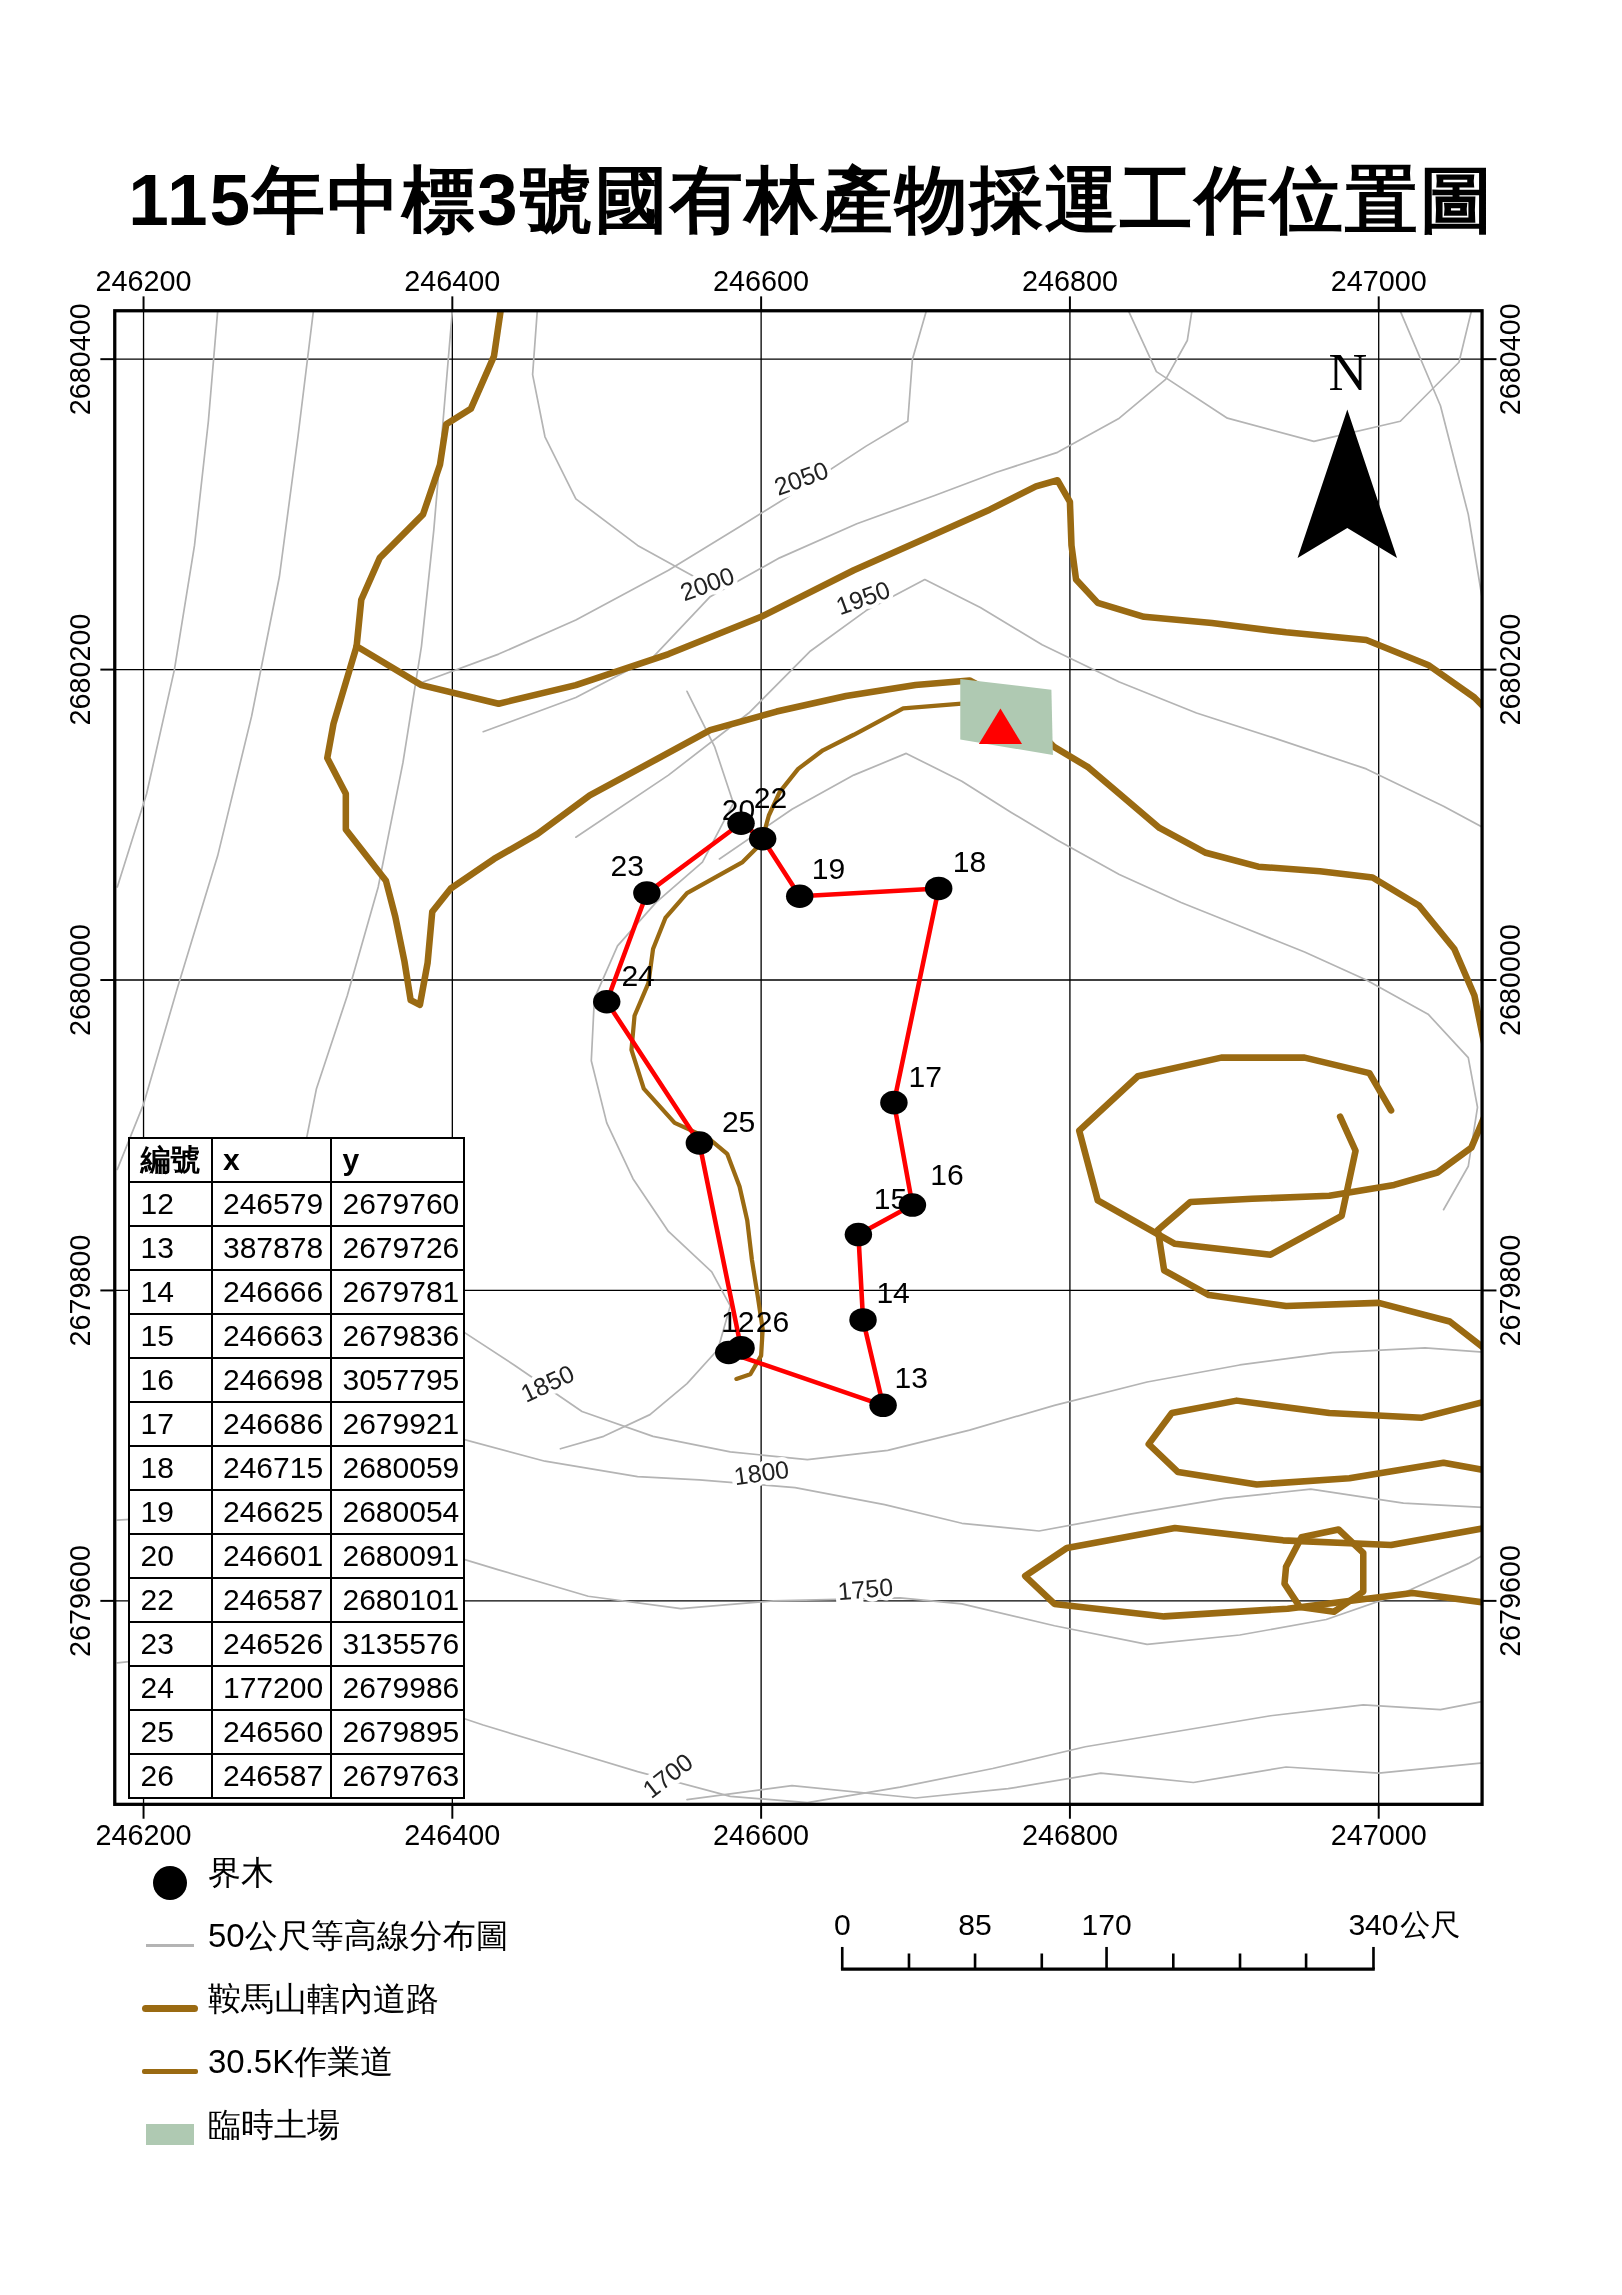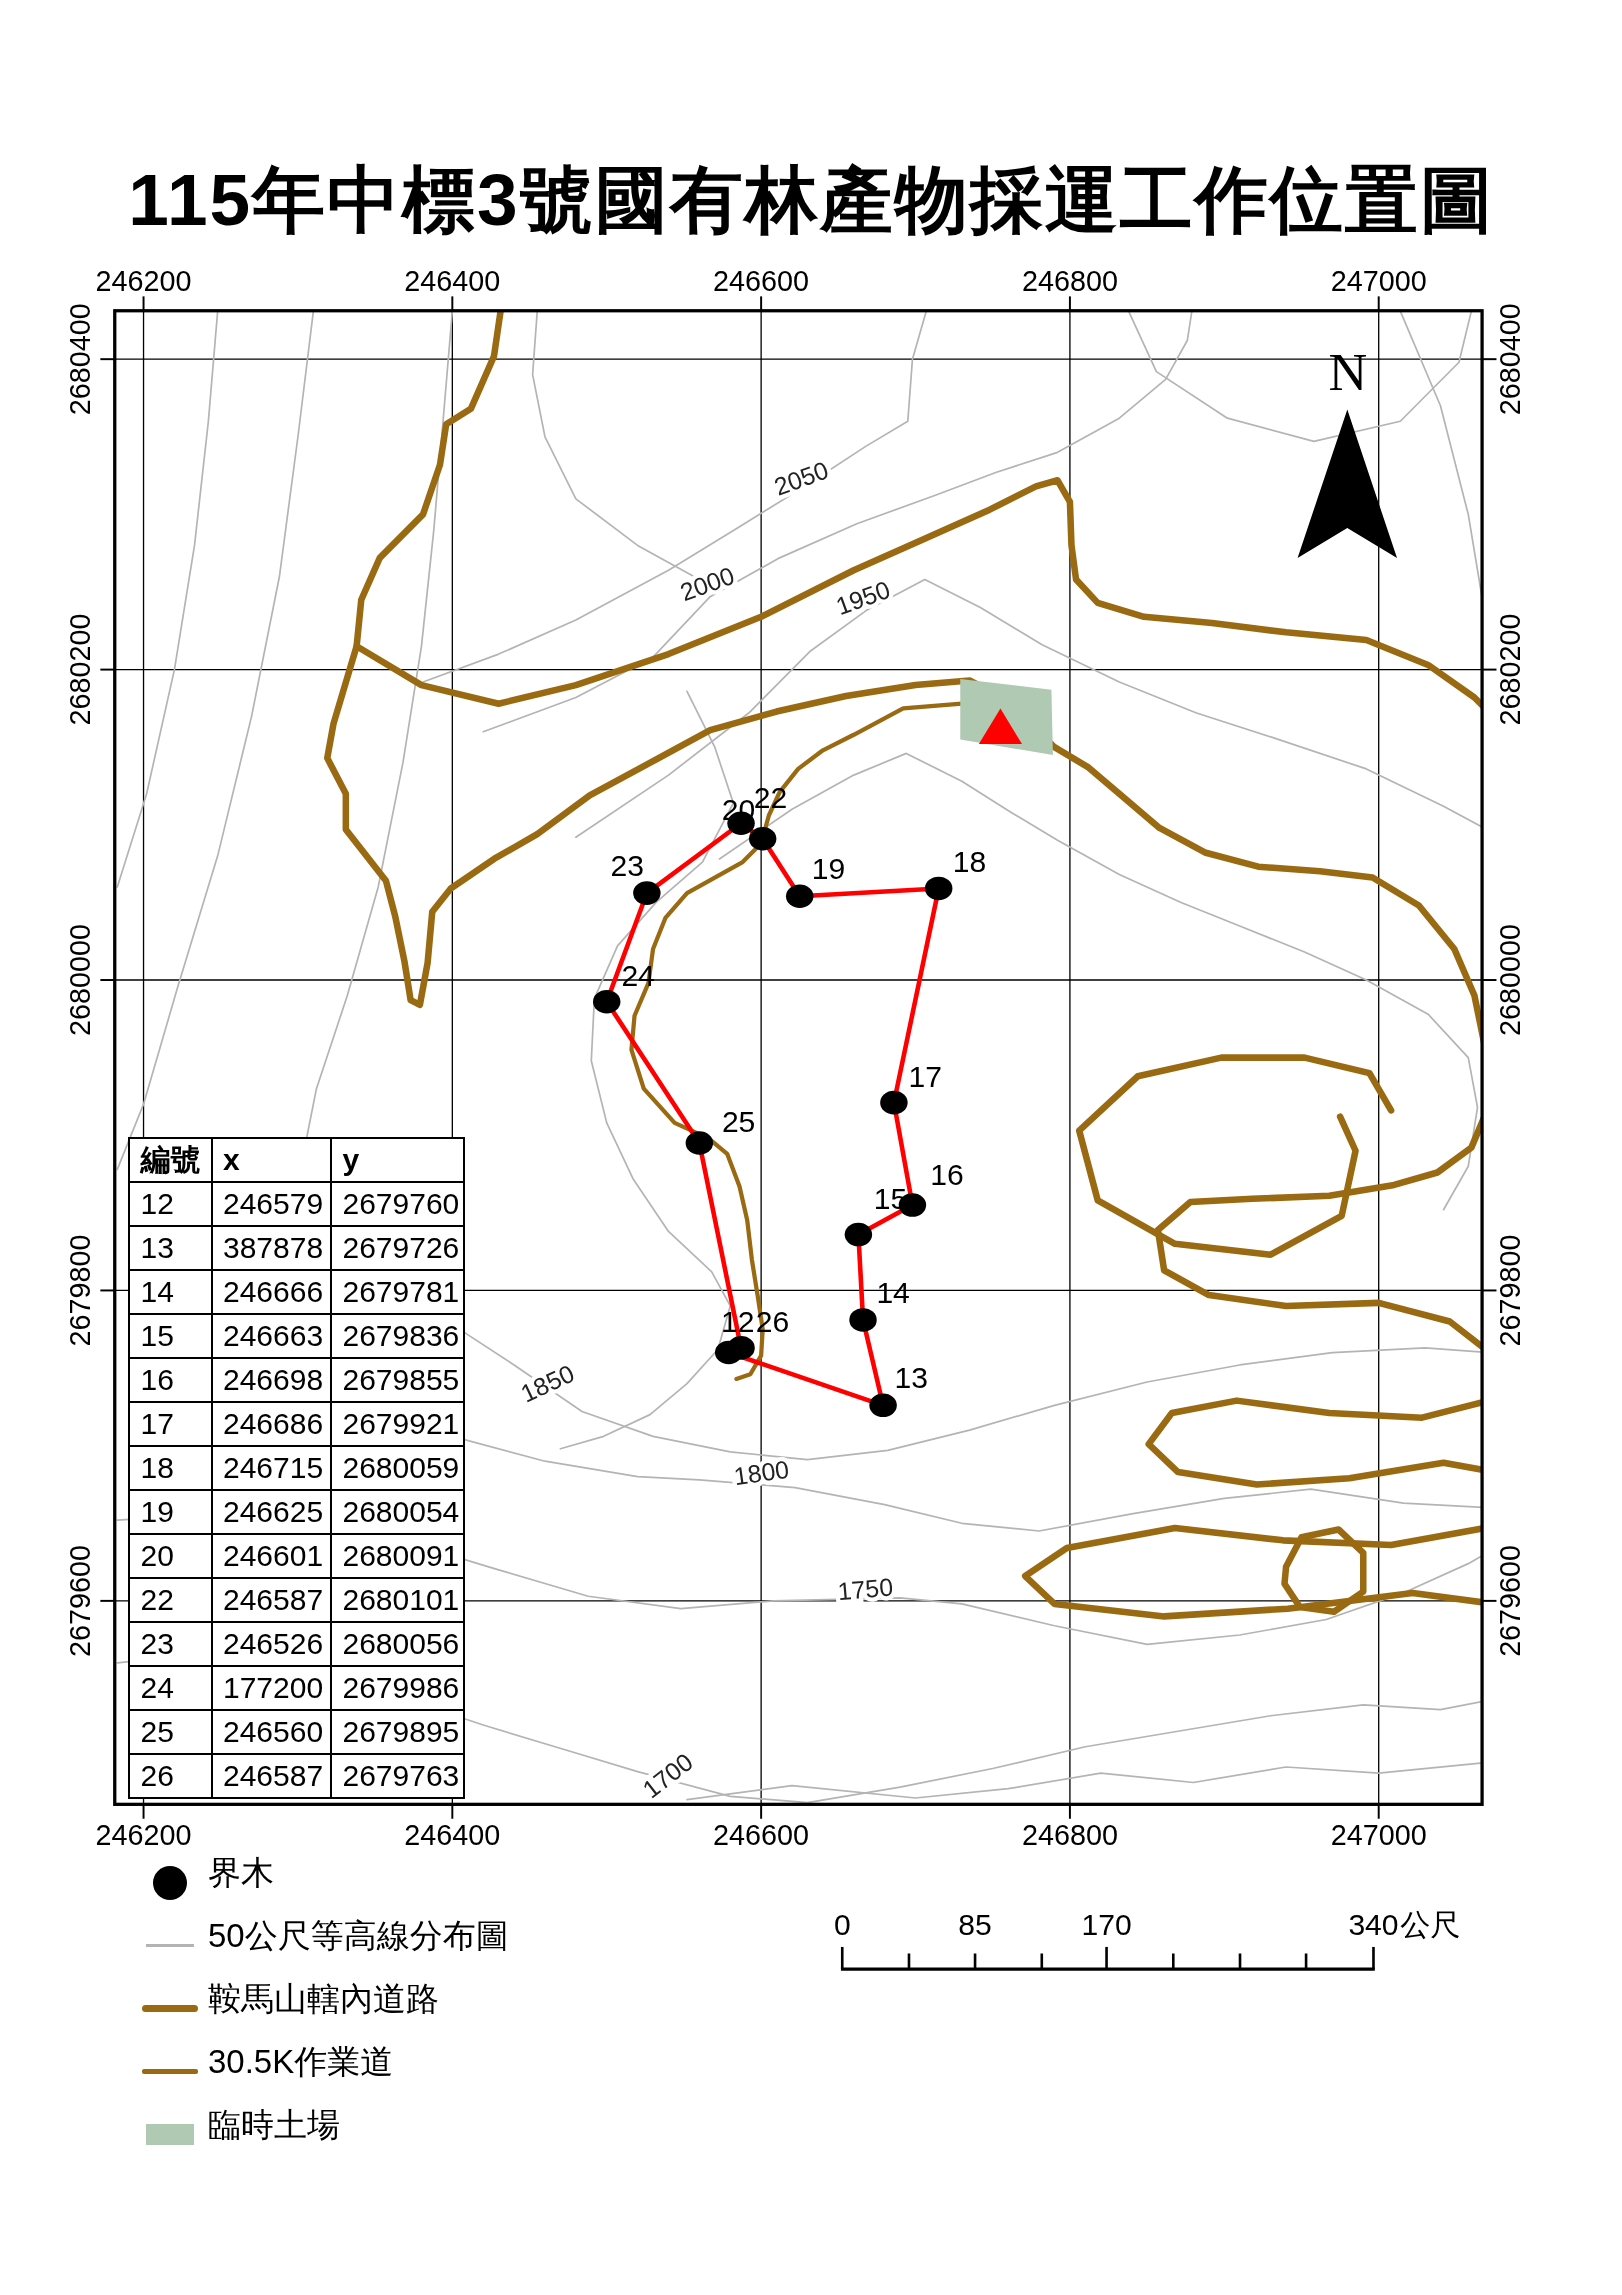--- a/index.html
+++ b/index.html
@@ -199,21 +199,21 @@
           <td class="c2">2679781</td>
         </tr>
         <tr>
           <td class="c0">15</td>
           <td class="c1">246663</td>
           <td class="c2">2679836</td>
         </tr>
         <tr>
           <td class="c0">16</td>
           <td class="c1">246698</td>
-          <td class="c2">2679855</td>
+          <td class="c2">3057795</td>
         </tr>
         <tr>
           <td class="c0">17</td>
           <td class="c1">246686</td>
           <td class="c2">2679921</td>
         </tr>
         <tr>
           <td class="c0">18</td>
           <td class="c1">246715</td>
           <td class="c2">2680059</td>
@@ -229,21 +229,21 @@
           <td class="c2">2680091</td>
         </tr>
         <tr>
           <td class="c0">22</td>
           <td class="c1">246587</td>
           <td class="c2">2680101</td>
         </tr>
         <tr>
           <td class="c0">23</td>
           <td class="c1">246526</td>
-          <td class="c2">2680056</td>
+          <td class="c2">3135576</td>
         </tr>
         <tr>
           <td class="c0">24</td>
           <td class="c1">177200</td>
           <td class="c2">2679986</td>
         </tr>
         <tr>
           <td class="c0">25</td>
           <td class="c1">246560</td>
           <td class="c2">2679895</td>

